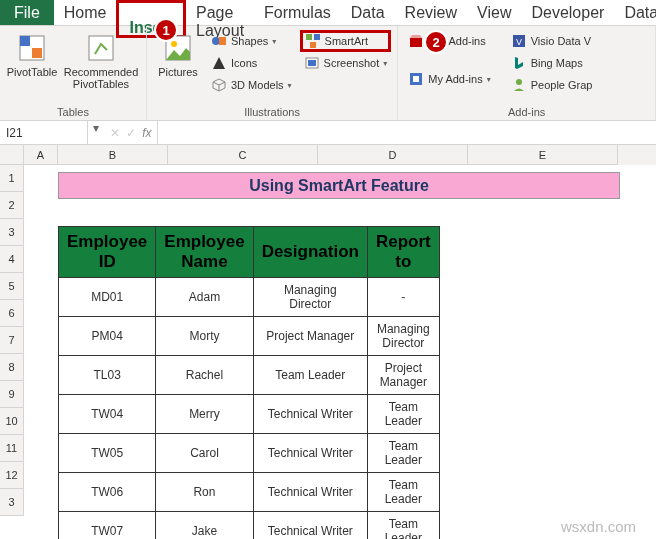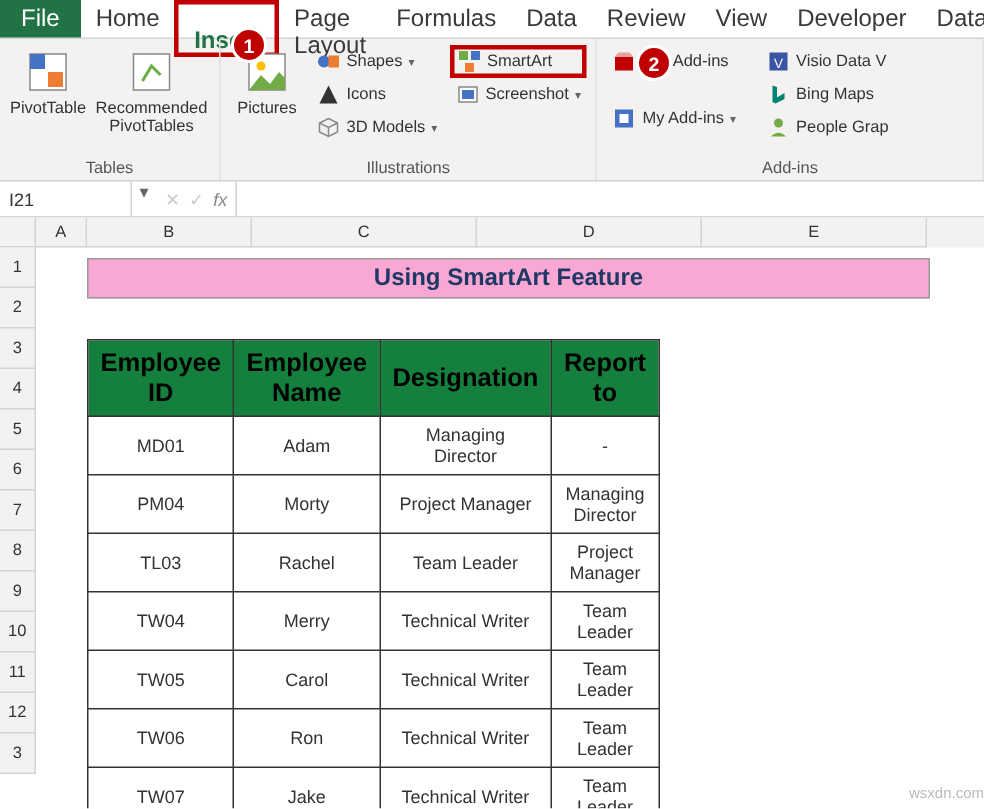--- a/index.html
+++ b/index.html
@@ -47,21 +47,21 @@
 .sheet { position: absolute; left: 24px; top: 20px; }
 .title-cell { position: absolute; left: 34px; top: 27px; width: 562px; height: 27px; background: #f9a8d4; border: 1px solid #999; display: flex; align-items: center; justify-content: center; font-size: 16px; font-weight: bold; color: #1f3864; }
 .htable { position: absolute; left: 34px; top: 81px; border-collapse: collapse; }
 .htable th { background: #15803d; border: 1px solid #333; font-size: 17px; font-weight: bold; padding: 5px 8px; color: #000; }
 .htable td { border: 1px solid #333; font-size: 12px; padding: 5px 8px; text-align: center; background: #fff; }
 .htable th:nth-child(1), .htable td:nth-child(1) { width: 108px; }
 .htable th:nth-child(2), .htable td:nth-child(2) { width: 148px; }
 .htable th:nth-child(3), .htable td:nth-child(3) { width: 148px; }
 .htable th:nth-child(4), .htable td:nth-child(4) { width: 148px; }
 
-.watermark { position: absolute; right: 0; bottom: 4px; font-size: 10px; color: #bbb; }
+.watermark { position: absolute; right: 20px; bottom: 4px; font-size: 15px; color: #bbb; }
 </style>
 </head>
 <body>
 
 <div class="menubar">
   <div class="menu-item file">File</div>
   <div class="menu-item">Home</div>
   <div class="menu-item active">Insert</div>
   <div class="menu-item">Page Layout</div>
   <div class="menu-item">Formulas</div>

